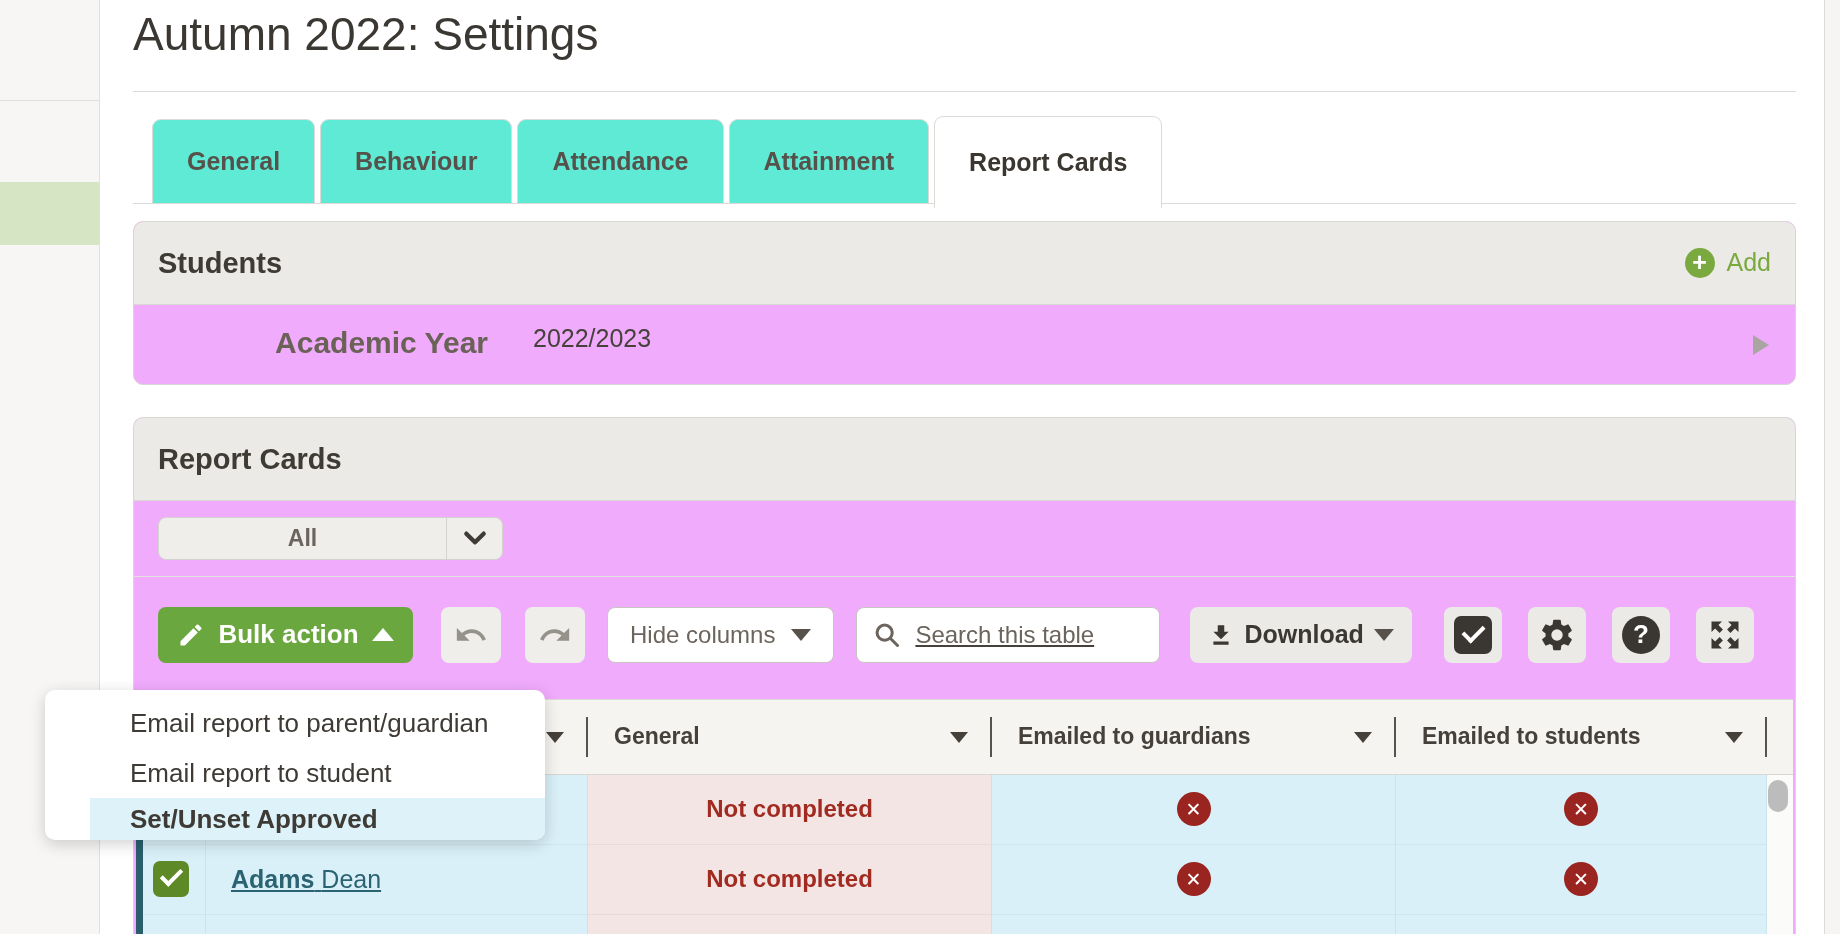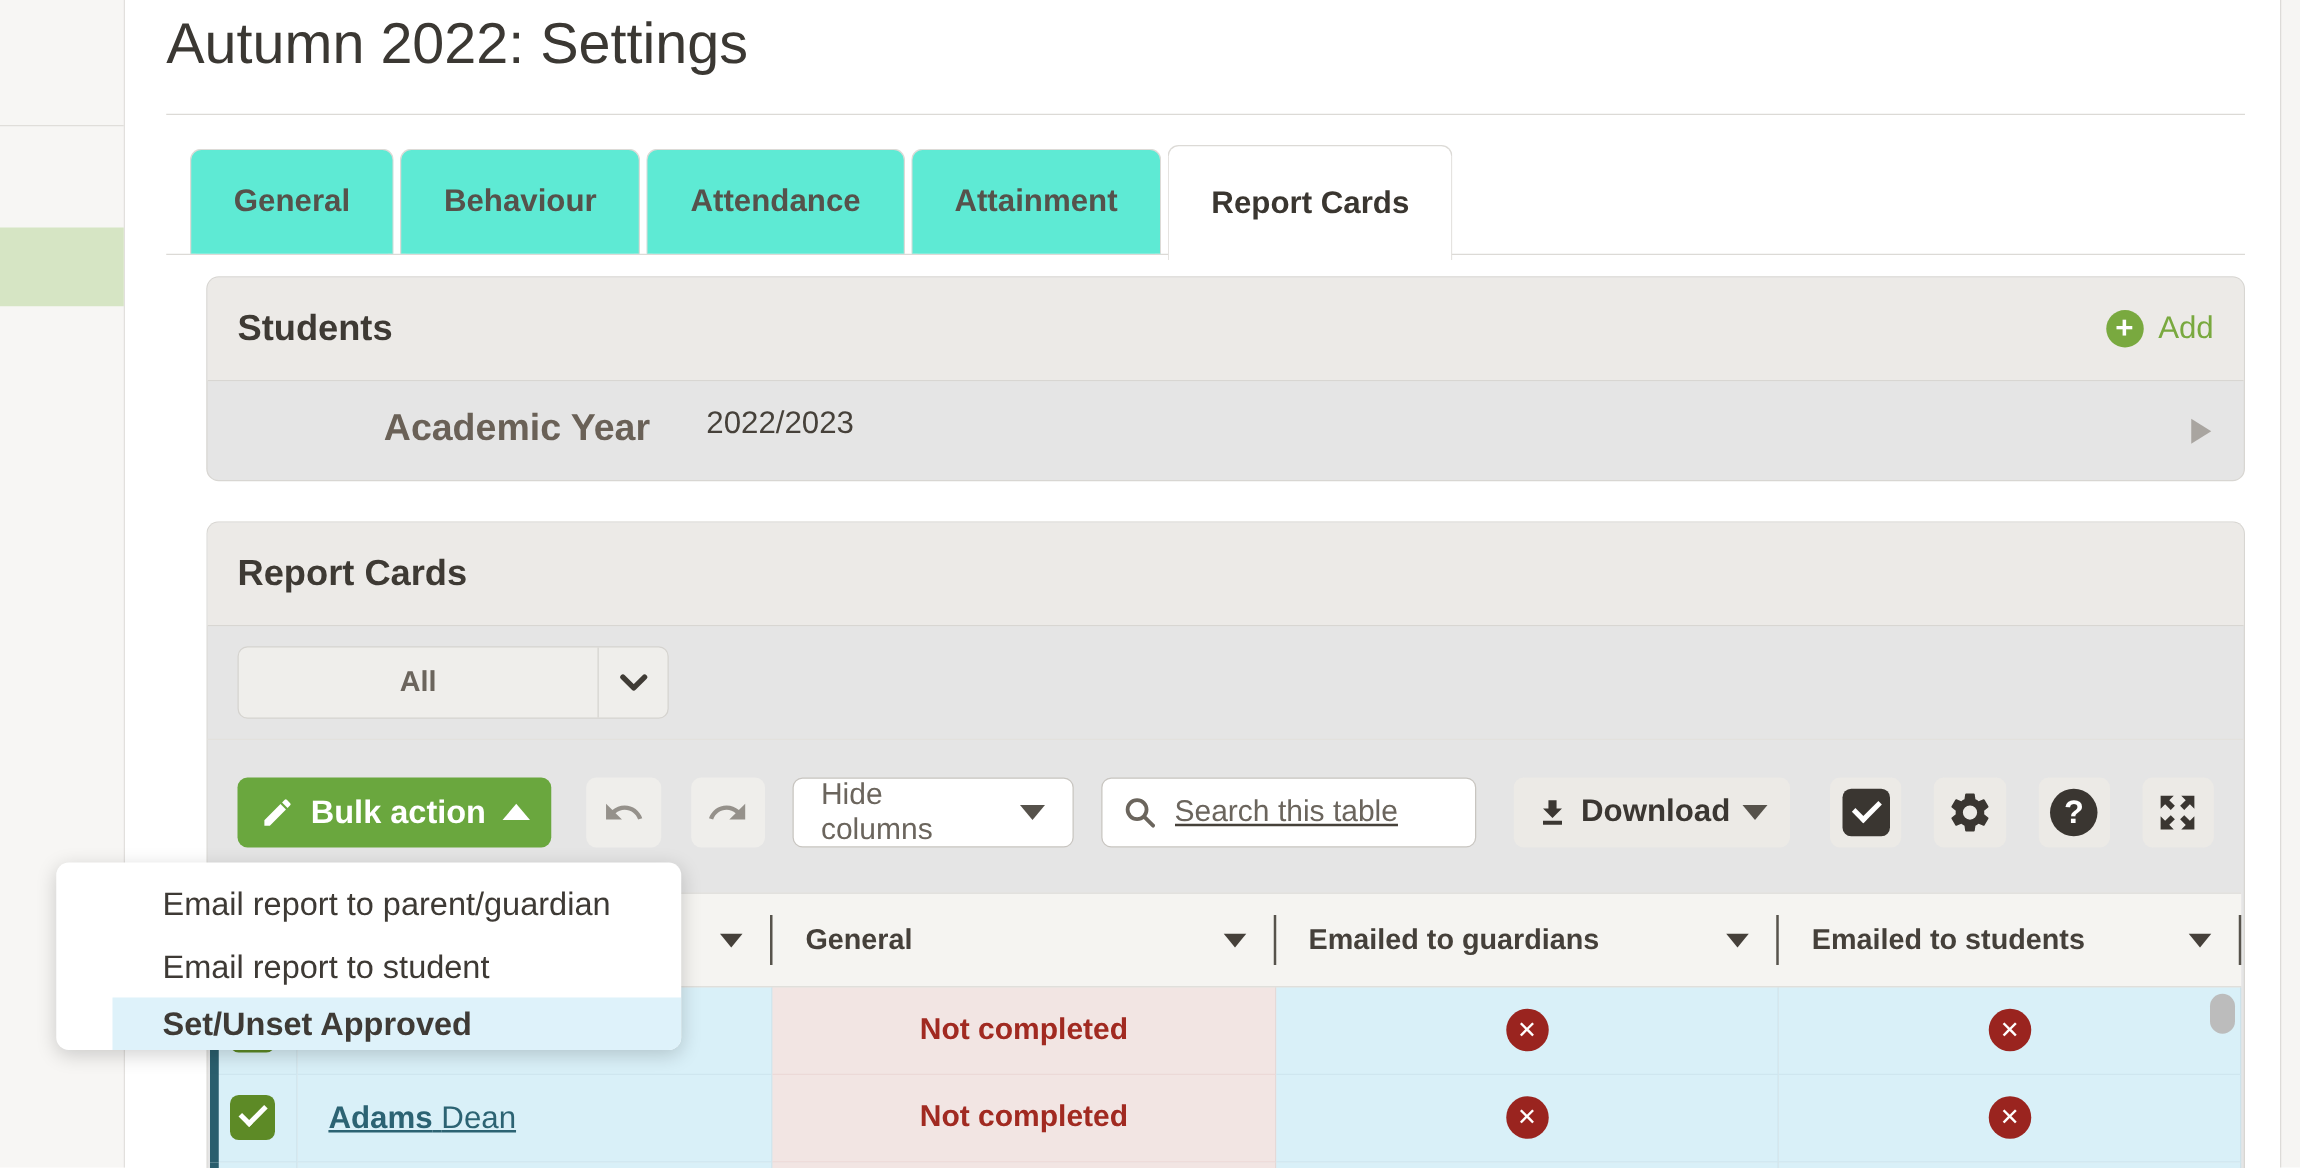--- a/index.html
+++ b/index.html
@@ -23,39 +23,39 @@
 
   
   .tabs { margin-top:26px; height:86px; display:flex; align-items:flex-end; gap:5px;
     border-bottom:1px solid #dcdad6; padding-left:19px; position:relative; }
   .tab { height:84px; padding:0 34px; display:flex; align-items:center;
     background:#5eead4; border:1px solid #dcdad6; border-bottom:none;
     border-radius:9px 9px 0 0; font-size:25px; font-weight:bold; color:#56524b; cursor:pointer; }
   .tab.active { height:92px; margin-bottom:-5px; background:#fff; z-index:2; color:#3a3630; }
 
   
-  .panel { border:1px solid #d8d6d2; border-radius:10px; background:#e5e5e5;margin-left:32px; }
+  .panel { border:1px solid #d8d6d2; border-radius:10px; background:#f0abfc; }
   .panel.students { margin-top:17px; }
   .panel.report-cards { margin-top:32px; border-bottom:none; border-radius:10px 10px 0 0; }
   .panel-header { background:#eceae7; border-bottom:1px solid #d8d6d2; border-radius:9px 9px 0 0;
     padding:24px; display:flex; justify-content:space-between; align-items:center; }
   .panel-title { font-size:29px; font-weight:bold; color:#3e3a34; line-height:34px; }
   .add-link { display:flex; align-items:center; gap:12px; color:#79a93f; font-size:25px; cursor:pointer; }
   .add-circle { width:30px; height:30px; border-radius:50%; background:#79a93f; color:#fff;
     display:flex; align-items:center; justify-content:center; font-size:25px; font-weight:bold; line-height:1; }
 
   .students-body { padding:16px 24px 24px; display:flex; align-items:flex-start; position:relative; }
   .field-label { width:330px; text-align:right; font-weight:bold; font-size:30px; color:#6a6157; padding-top:5px; }
   .field-value { margin-left:45px; font-size:25px; color:#46413a; padding-top:3px; }
   .row-chevron { position:absolute; right:26px; top:30px; width:0; height:0;
     border-left:16px solid #a9a5a0; border-top:10px solid transparent; border-bottom:10px solid transparent; cursor:pointer; }
 
   
   .filter-row { padding:16px 24px; border-bottom:1px solid #e3e1dd; }
-  .select-all { width:345px; height:58px; background:#efeeeb; border:1px solid #d5d3cf;
+  .select-all { width:345px; height:43px; background:#efeeeb; border:1px solid #d5d3cf;
     border-radius:8px; display:flex; cursor:pointer; }
   .select-value { flex:1; display:flex; align-items:center; justify-content:center;
     font-weight:bold; font-size:23px; color:#6b655d; }
   .select-caret { width:56px; border-left:1px solid #d5d3cf; display:flex; align-items:center; justify-content:center; }
 
   
   .toolbar { padding:30px 24px 36px; display:flex; align-items:center; }
   .btn { height:56px; border-radius:8px; display:flex; align-items:center; cursor:pointer; }
   .btn-bulk { width:255px; background:#6aa73e; color:#fff; font-weight:bold; font-size:26px;
     justify-content:center; gap:13px; }

